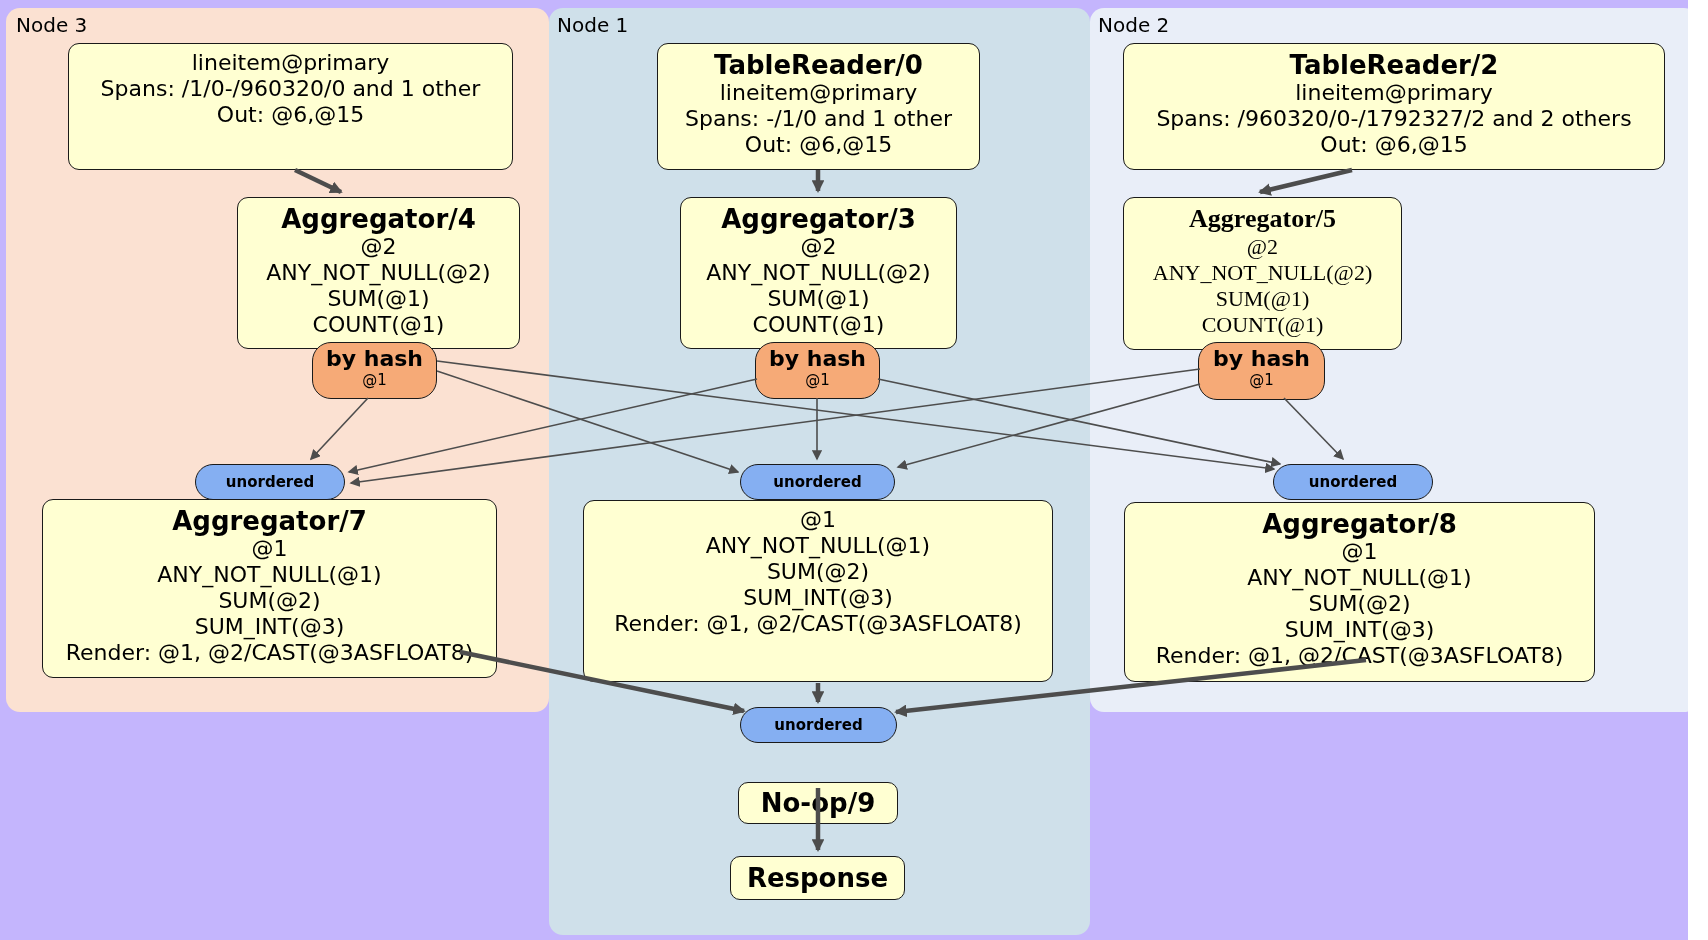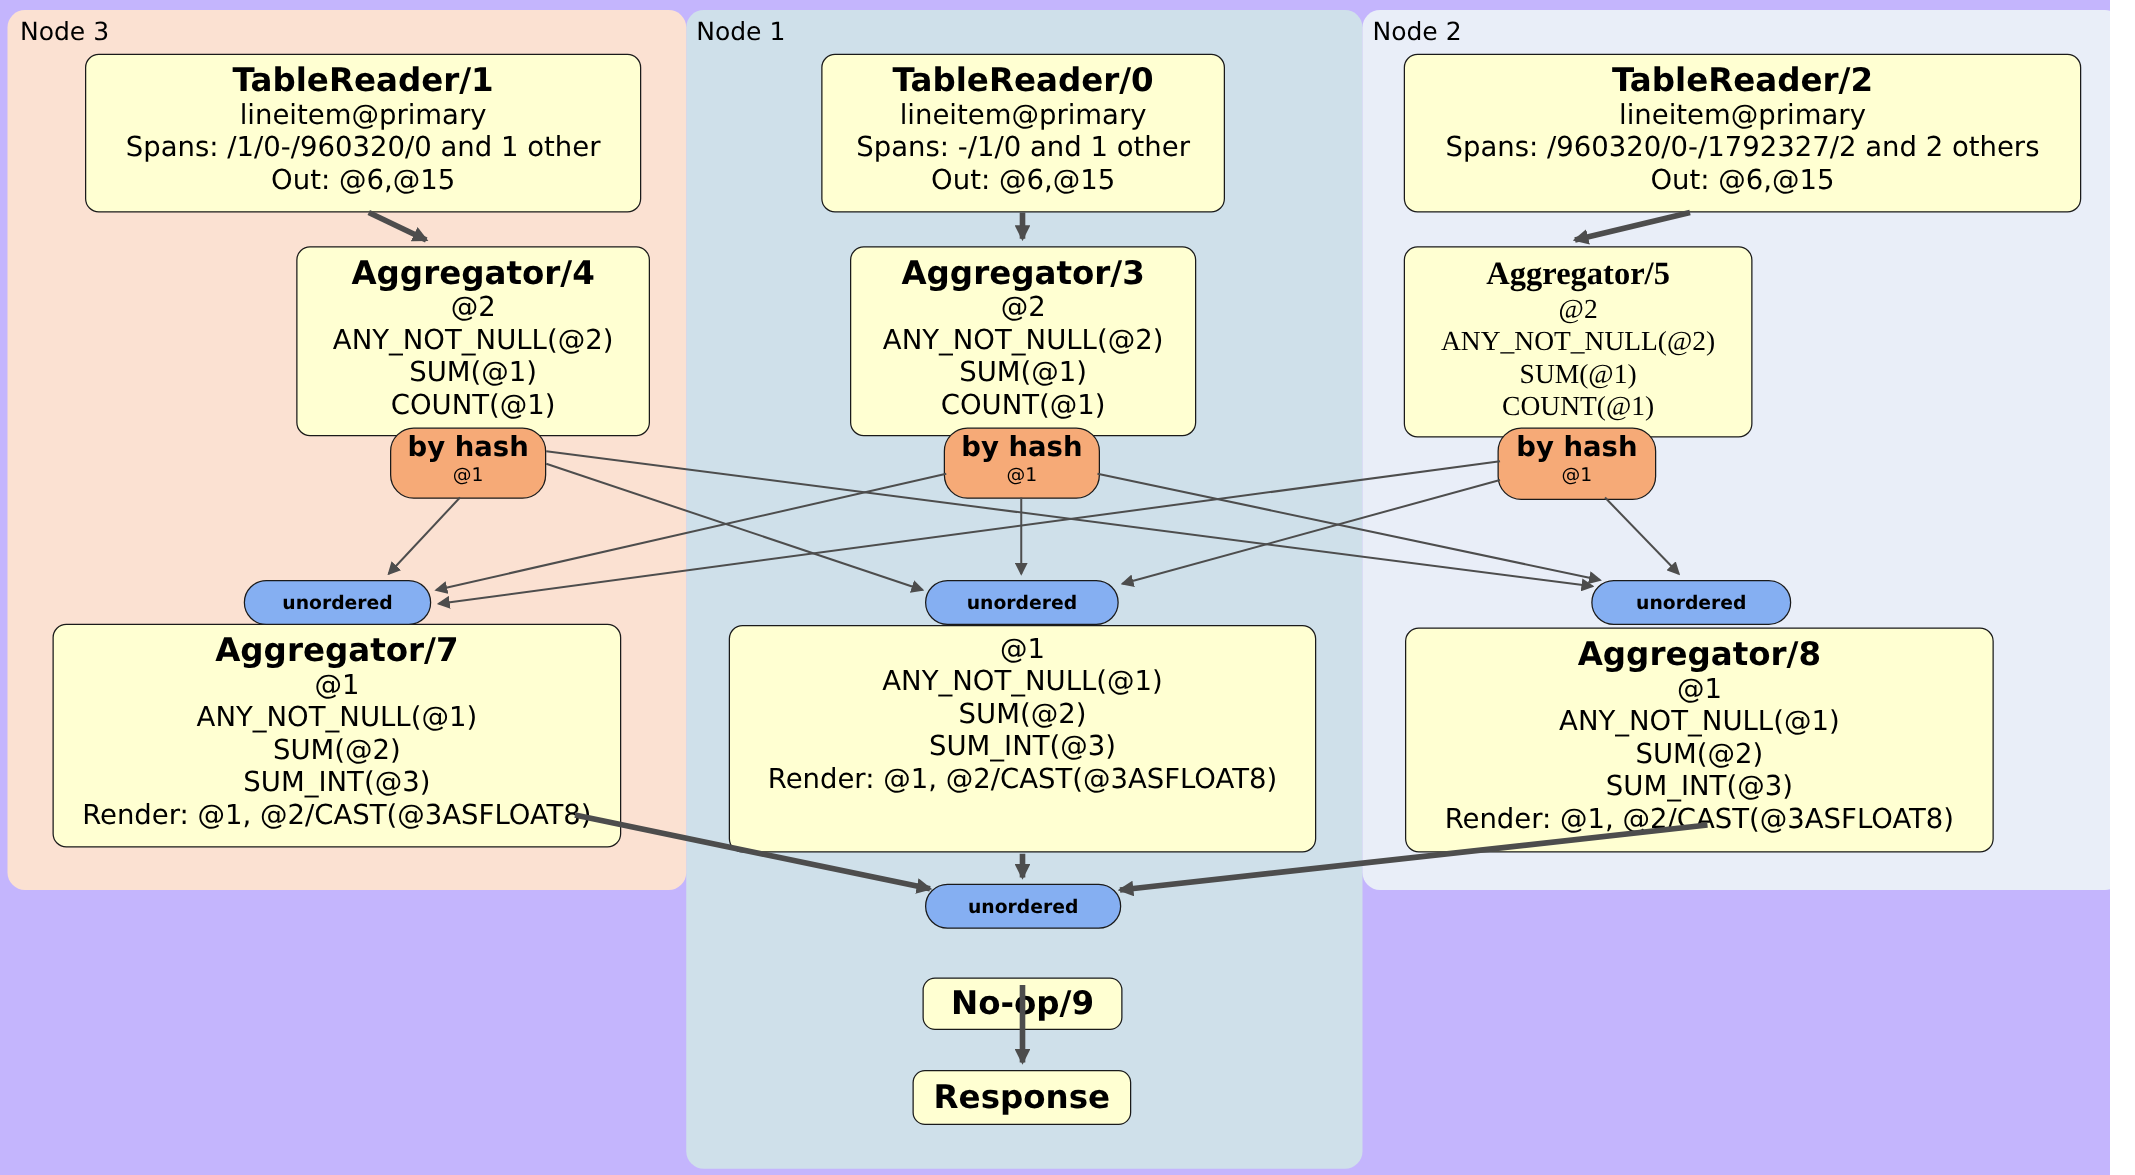--- a/index.html
+++ b/index.html
@@ -43,21 +43,20 @@
 
   <div class="cluster" style="left:549px;top:8px;width:541px;height:927px;background:var(--cluster_node1);"></div>
   <div class="cluster" style="left:6px;top:8px;width:543px;height:704px;background:var(--cluster_node3);"></div>
   <div class="cluster" style="left:1090px;top:8px;width:608px;height:704px;background:var(--cluster_node2);"></div>
 
   <div class="cluster-label" style="left:16px;top:13px;">Node 3</div>
   <div class="cluster-label" style="left:557px;top:13px;">Node 1</div>
   <div class="cluster-label" style="left:1098px;top:13px;">Node 2</div>
 
   <div class="box" style="left:68px;top:43px;width:445px;height:127px;">
-    <div class="node-title">TableReader/1</div>
     <div class="node-line">lineitem@primary</div>
     <div class="node-line">Spans: /1/0-/960320/0 and 1 other</div>
     <div class="node-line">Out: @6,@15</div>
   </div>
   <div class="box" style="left:657px;top:43px;width:323px;height:127px;">
     <div class="node-title">TableReader/0</div>
     <div class="node-line">lineitem@primary</div>
     <div class="node-line">Spans: -/1/0 and 1 other</div>
     <div class="node-line">Out: @6,@15</div>
   </div>

